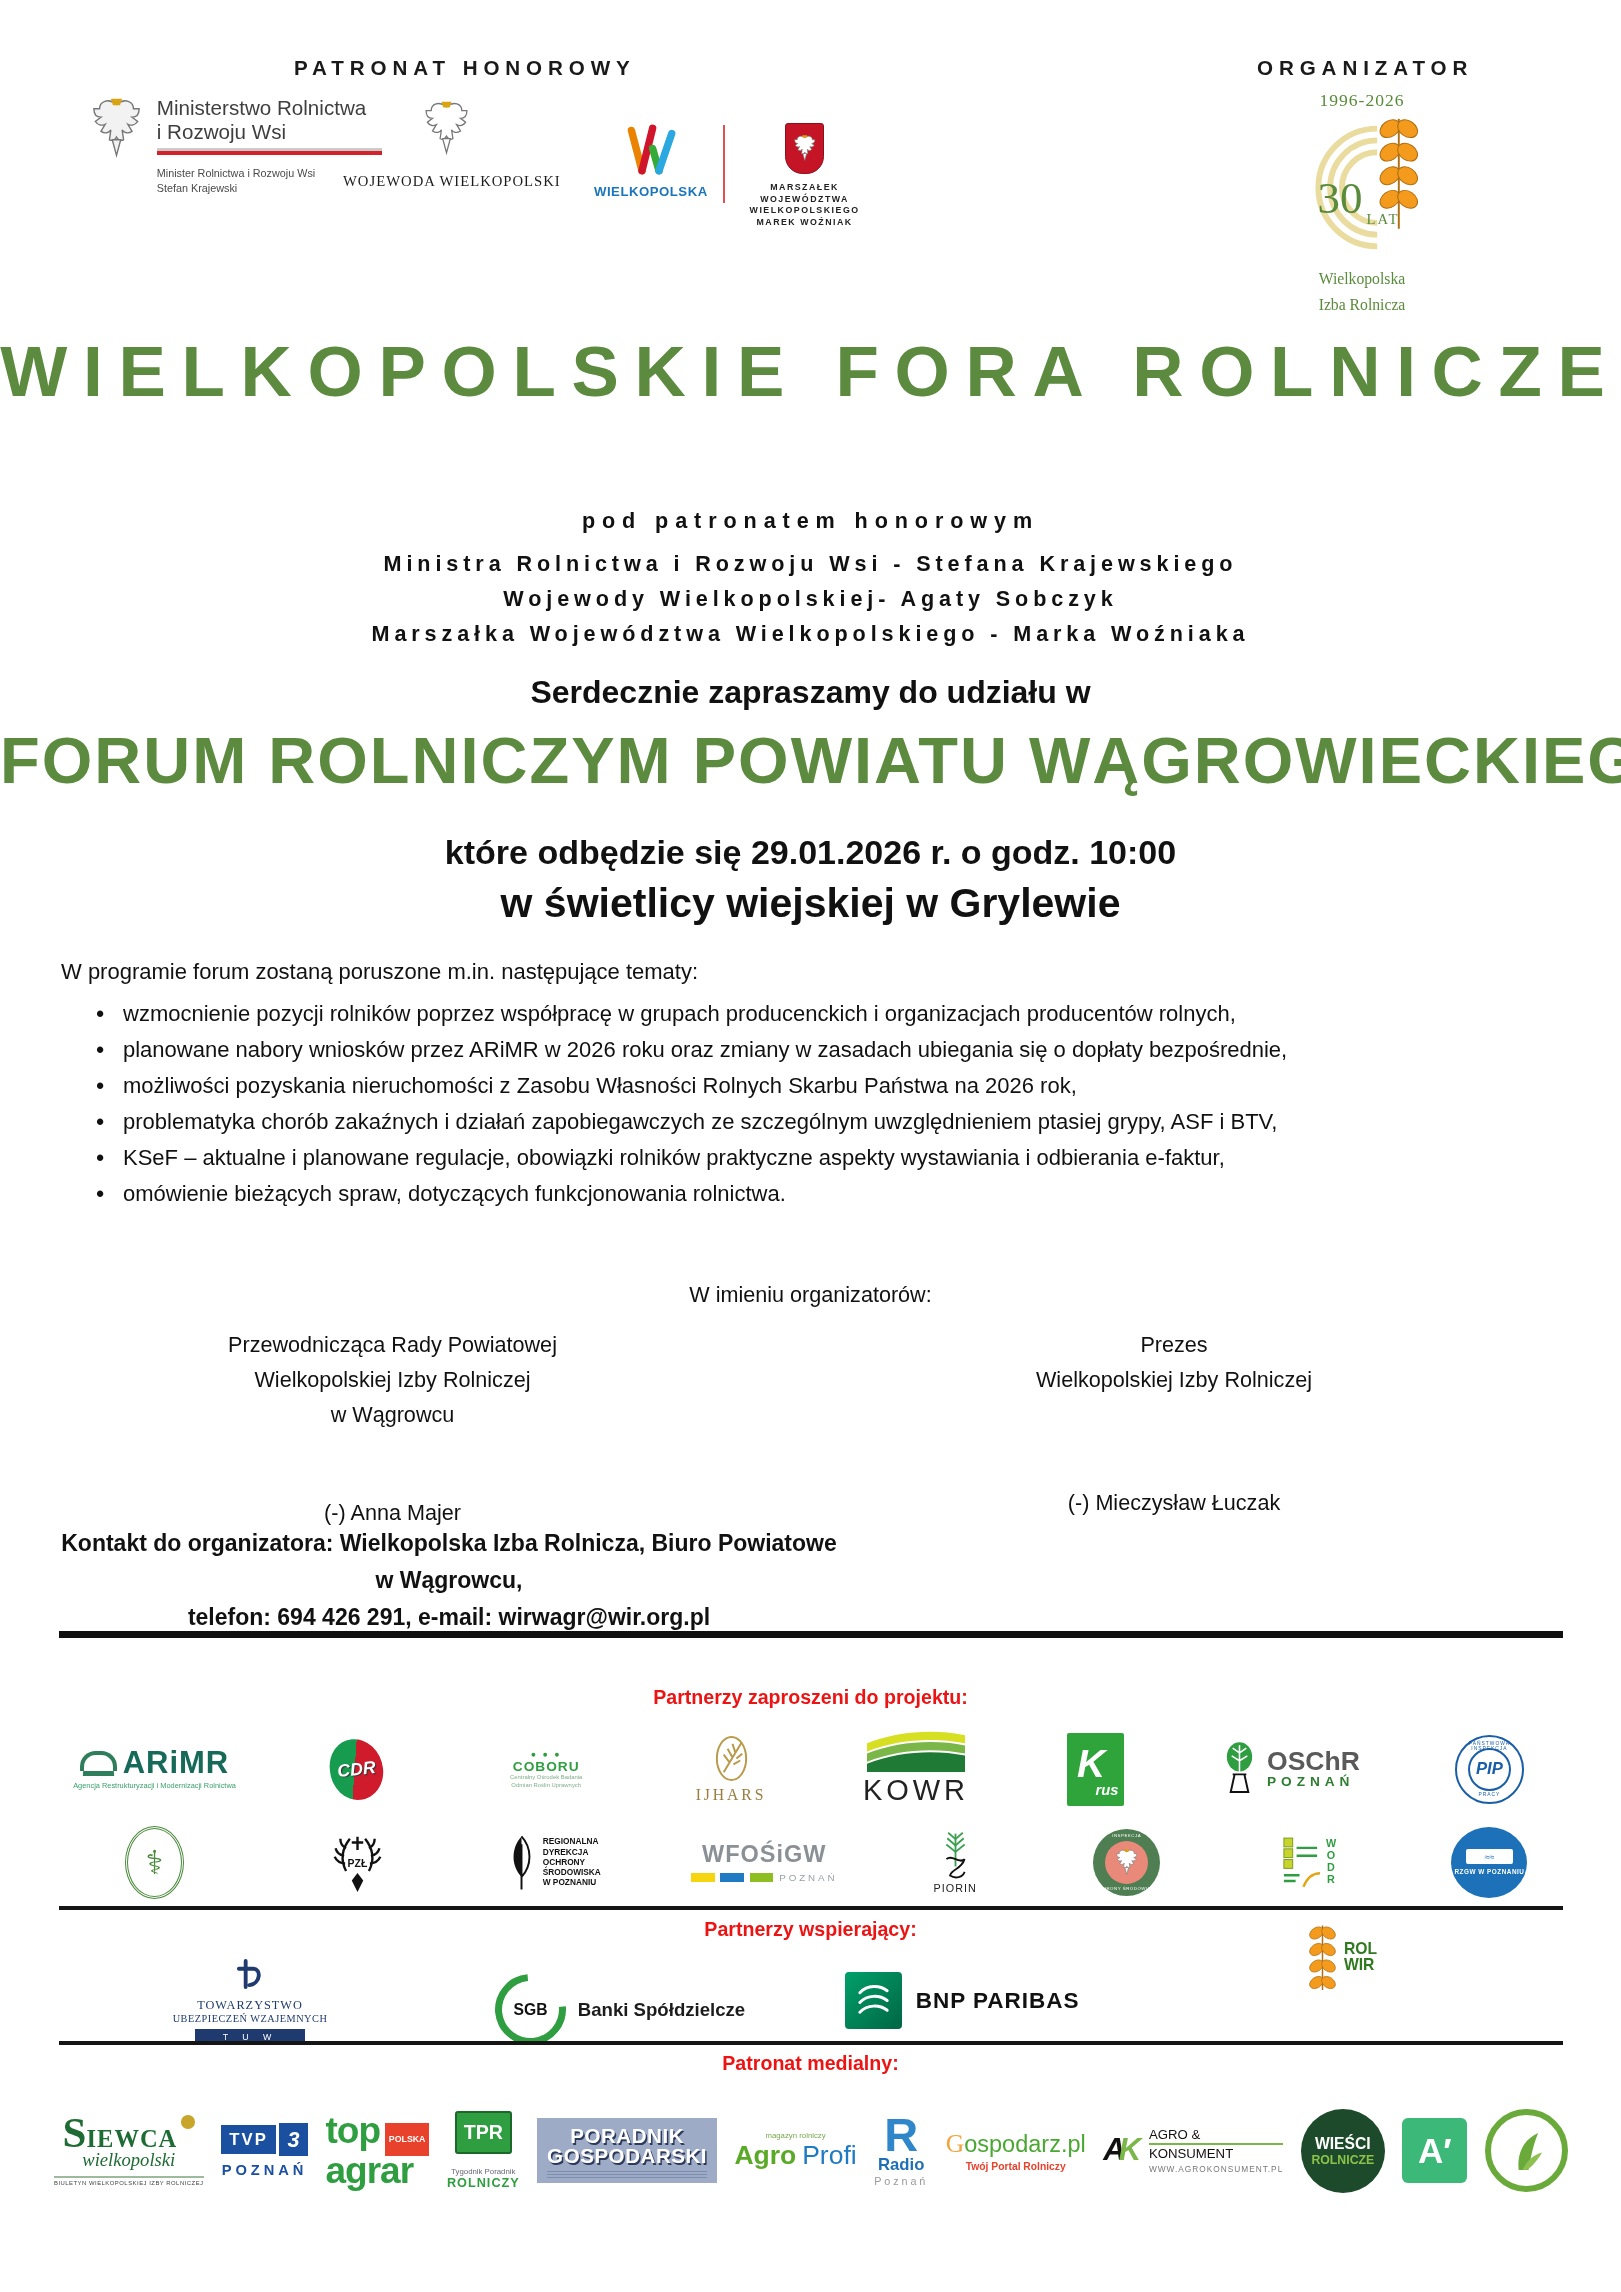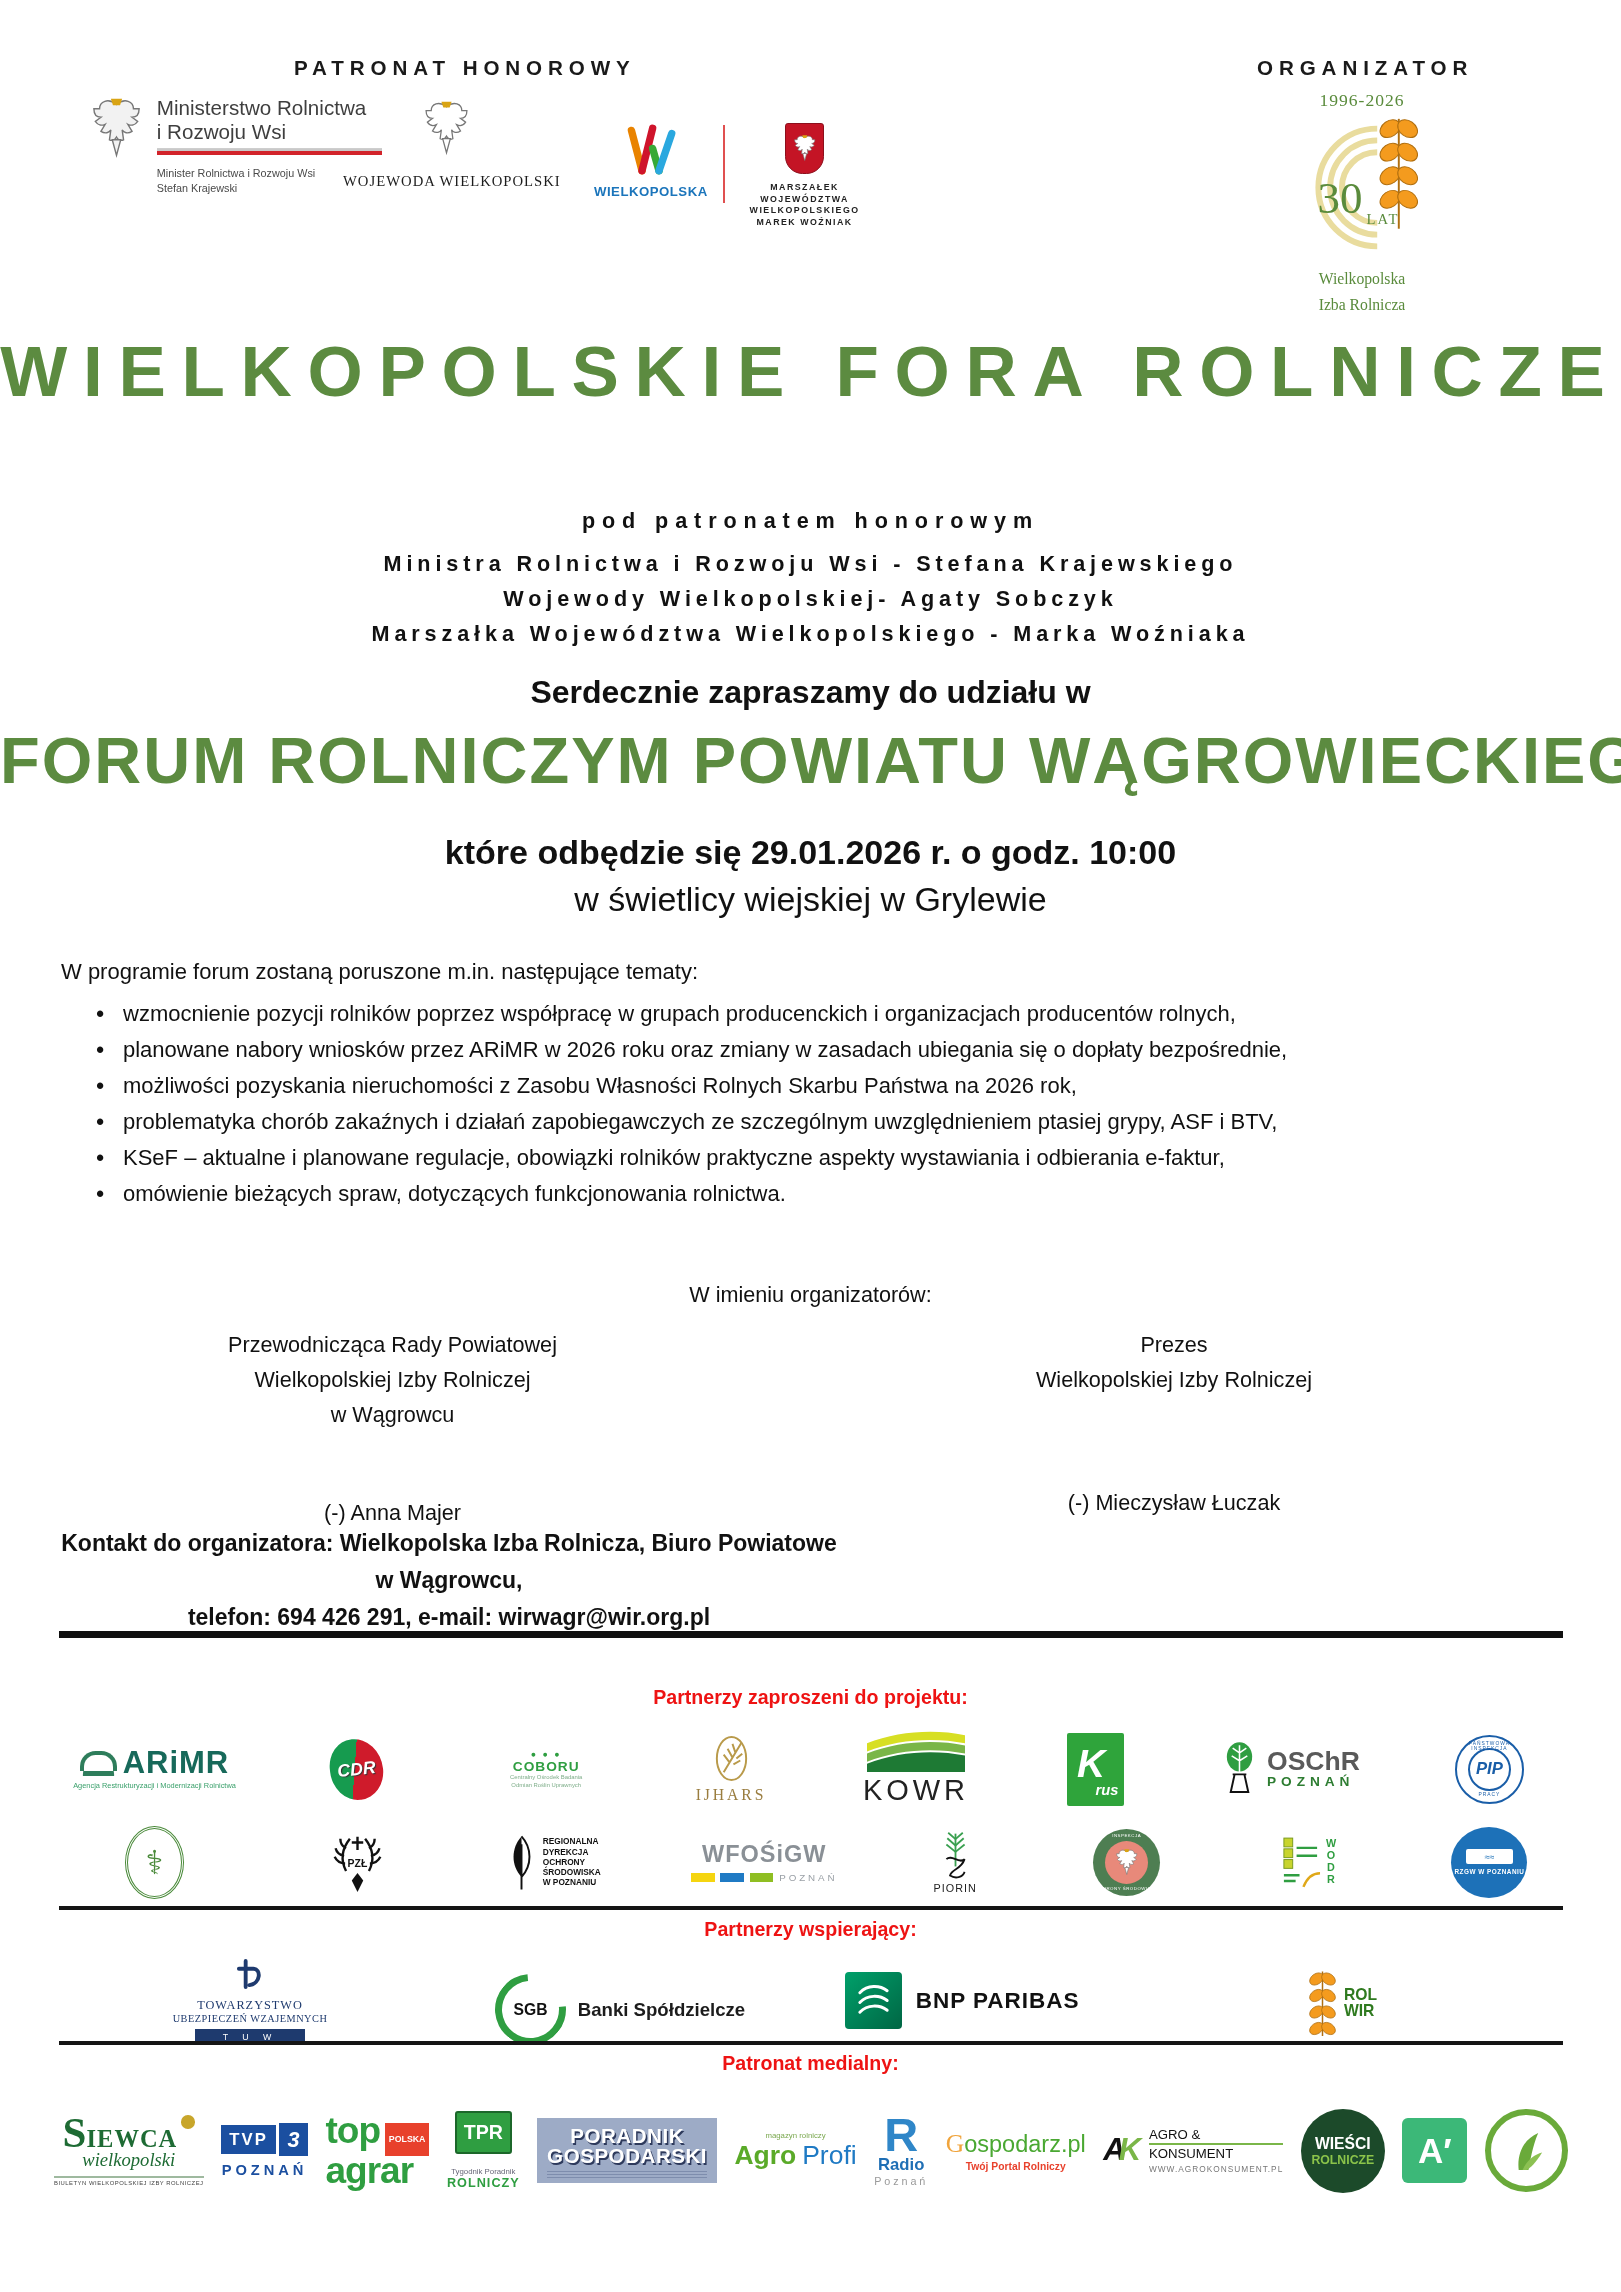--- a/index.html
+++ b/index.html
@@ -43,21 +43,21 @@
 
   
   .main-title{position:absolute;top:331px;font-size:71px;font-weight:bold;color:#5c8b40;letter-spacing:15.7px;white-space:nowrap;}
   .edition{position:absolute;top:437px;font-size:24.5px;font-weight:bold;letter-spacing:7.8px;}
   .patronage{position:absolute;top:508px;font-weight:bold;}
   .pat-intro{font-size:21.6px;letter-spacing:6.9px;margin-bottom:11.8px;}
   .pat-line{font-size:21.6px;letter-spacing:4.9px;line-height:35px;}
   .lead{position:absolute;top:674px;font-size:32px;font-weight:bold;}
   .forum{position:absolute;top:723px;font-size:65px;font-weight:bold;color:#5c8b40;letter-spacing:2px;white-space:nowrap;}
   .when{position:absolute;top:833px;font-size:34px;font-weight:bold;}
-  .where{position:absolute;top:880px;font-size:34px;font-weight:normal;}
+  .where{position:absolute;top:880px;font-size:41px;font-weight:bold;}
 
   
   .prog-intro{position:absolute;left:61px;top:959px;font-size:22px;}
   .prog-list{position:absolute;left:94px;top:996px;width:1470px;margin:0;padding:0;}
   .prog-list li{list-style:none;font-size:22px;line-height:36px;position:relative;padding-left:29px;}
   .prog-list li::before{content:"•";position:absolute;left:2px;top:0;font-size:23.5px;}
 
   
   .org-head{position:absolute;top:1282px;font-size:21.6px;}
   .sig{position:absolute;top:1327px;font-size:21.6px;line-height:35px;text-align:center;}
@@ -152,21 +152,21 @@
            letter-spacing:5.9px;display:flex;align-items:center;justify-content:center;}
   .sgb{position:absolute;left:495px;top:1974px;display:flex;align-items:center;gap:11.8px;}
   .sgb-ring{width:57px;height:57px;border-radius:50%;border:7.8px solid #2f9e41;border-top-color:transparent;
             transform:rotate(40deg);display:flex;align-items:center;justify-content:center;}
   .sgb-abbr{transform:rotate(-40deg);font-weight:bold;font-size:15.7px;color:#111;}
   .sgb-label{font-size:18.6px;font-weight:bold;color:#1c1c1c;}
   .bnp{position:absolute;left:845px;top:1972px;display:flex;align-items:center;gap:13.7px;}
   .bnp-box{width:57px;height:57px;background:linear-gradient(135deg,#00a06a,#006644);border-radius:3.9px;
            display:flex;align-items:center;justify-content:center;}
   .bnp-label{font-size:22.5px;font-weight:bold;letter-spacing:1px;color:#111;}
-  .rolwir{position:absolute;left:1306px;top:1966px;display:flex;align-items:center;gap:4.9px;}
+  .rolwir{position:absolute;left:1306px;top:1920px;display:flex;align-items:center;gap:4.9px;}
   .rolwir-txt{font-size:15.7px;font-weight:bold;color:#2f7a1f;line-height:15.7px;text-align:left;}
 
   
   #mrow{position:absolute;left:54px;top:2082px;width:1514px;height:137px;display:flex;
         justify-content:space-between;align-items:center;}
   .mcell{display:flex;flex-direction:column;align-items:center;justify-content:center;text-align:center;flex:0 0 auto;}
   
   .siewca-top{display:flex;align-items:baseline;color:#1e6b34;font-family:"Liberation Serif",serif;}
   .siewca-s{font-size:43px;font-weight:bold;line-height:35px;}
   .siewca-rest{font-size:24.5px;font-weight:bold;letter-spacing:1px;}

